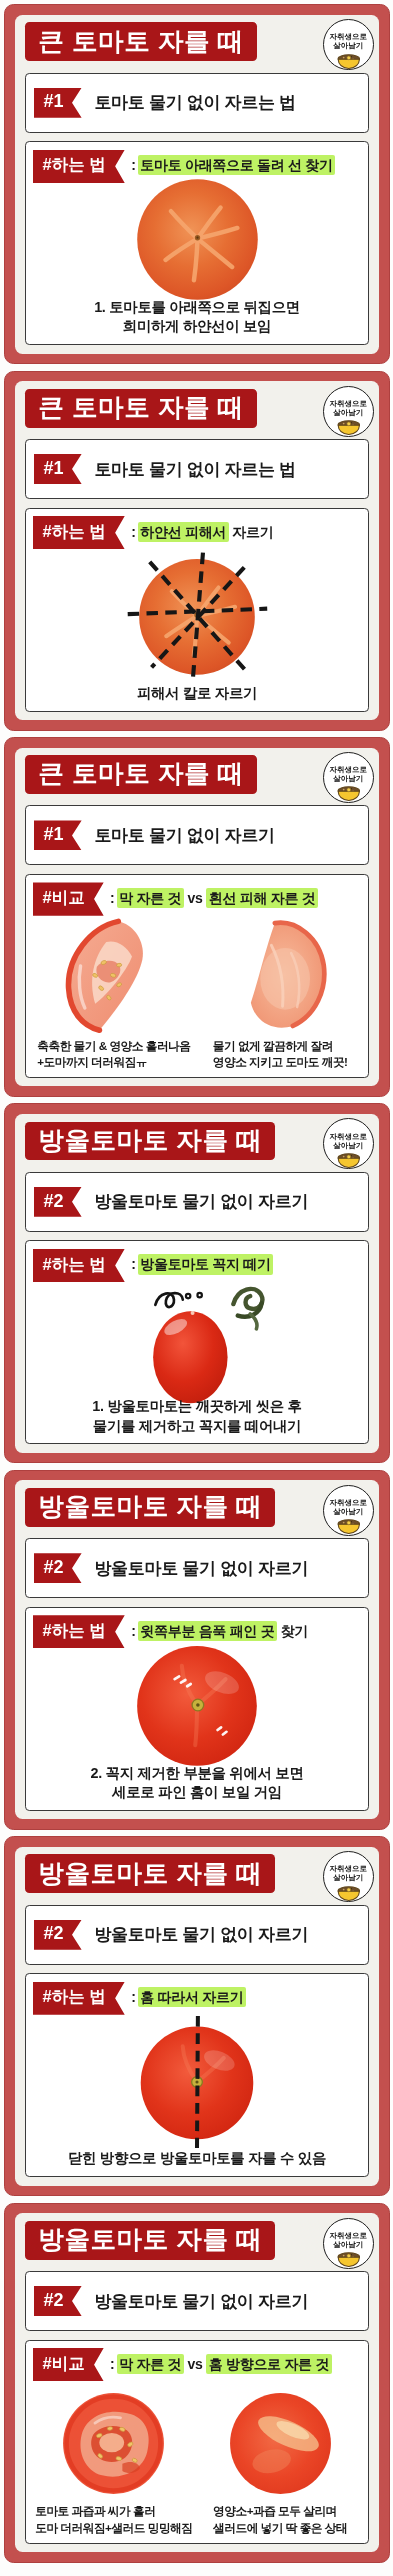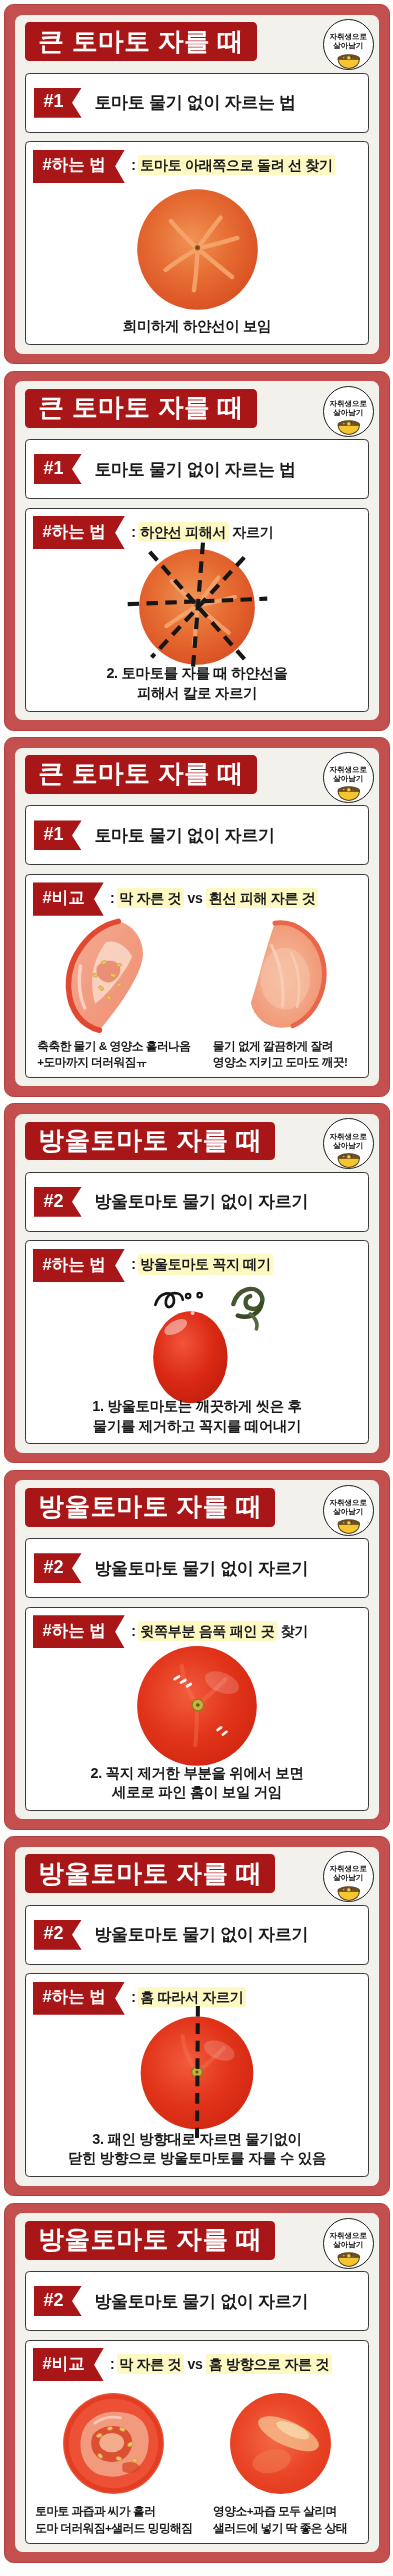--- a/index.html
+++ b/index.html
@@ -35,21 +35,21 @@
     flex:none;background:#a91618;color:#fff;font-weight:800;
     clip-path:polygon(0 0,100% 0,calc(100% - 9.6px) 50%,100% 100%,0 100%);
   }
   .step-ribbon{font-size:18px;padding:3.7px 18px 5.3px 9.6px;}
   .step-title{font-size:17px;font-weight:700;letter-spacing:-0.3px;white-space:nowrap;}
   .body-box{flex:1;margin-top:8.5px;padding:7.5px 6.4px 5.3px 6.4px;display:flex;flex-direction:column;min-height:0;}
   .method-row{flex:none;display:flex;align-items:center;gap:6.4px;}
   .method-ribbon{font-size:16.5px;padding:4.8px 19px 6.4px 9.6px;}
   .method-text{font-size:14px;font-weight:800;letter-spacing:-0.3px;white-space:nowrap;}
   .colon{margin-right:2.1px;}
-  .hl{background:#fef9c3;padding:2.1px 2.7px;border-radius:2px;}
+  .hl{background:#bef264;padding:2.1px 2.7px;border-radius:2px;}
   .hl:empty,.mid:empty{display:none;}
   .figure{flex:1;display:flex;align-items:center;justify-content:center;min-height:0;}
   .caption{flex:none;text-align:center;font-size:14.4px;line-height:1.35;letter-spacing:-0.3px;margin:1.1px 0 2.1px;}
   .cap-line{font-weight:600;}
   .compare{flex:1;display:flex;gap:4.3px;margin-top:2.1px;min-height:0;}
   .ccol{flex:1;display:flex;flex-direction:column;align-items:center;min-width:0;}
   .cfig{flex:1;display:flex;align-items:center;justify-content:center;min-height:0;}
   .ccap{flex:none;font-size:11.7px;line-height:1.4;letter-spacing:-0.5px;margin-bottom:1.1px;}
   .ccap .cap-line{font-weight:600;}
   .cap-line.strong{font-weight:700;}
@@ -108,20 +108,21 @@
               <path d="M160,148 Q215,135 250,124"></path>
               <path d="M160,148 Q205,185 238,212"></path>
               <path d="M160,148 Q158,200 152,242"></path>
               <path d="M160,148 Q115,175 88,196"></path>
             </g>
             <circle cx="160" cy="146" r="6" fill="#9a5c22"></circle>
             <circle cx="160" cy="146" r="2.5" fill="#5e3510"></circle>
           </svg>
         </div>
         <div class="caption">
+          <div class="cap-line">1. 토마토를 아래쪽으로 뒤집으면</div>
           <div class="cap-line">희미하게 하얀선이 보임</div>
         </div>
       </div>
     </div>
   </section>
 
   <section class="card">
     <div class="paper">
       <div class="title-row">
         <div class="title-box">큰 토마토 자를 때</div>
@@ -174,21 +175,20 @@
             <circle cx="165" cy="144" r="6" fill="#9a5c22"></circle>
             <g stroke="#161616" stroke-width="9" stroke-dasharray="25 16">
               <line x1="14" y1="142" x2="318" y2="130"></line>
               <line x1="62" y1="28" x2="272" y2="266"></line>
               <line x1="268" y1="40" x2="66" y2="258"></line>
               <line x1="178" y1="8" x2="156" y2="284"></line>
             </g>
           </svg>
         </div>
         <div class="caption">
-          <div class="cap-line">2. 토마토를 자를 때 하얀선을</div>
           <div class="cap-line">피해서 칼로 자르기</div>
         </div>
       </div>
     </div>
   </section>
 
   <section class="card">
     <div class="paper">
       <div class="title-row">
         <div class="title-box">큰 토마토 자를 때</div>
@@ -451,21 +451,20 @@
               <path d="M150,152 Q120,110 118,72"></path>
               <path d="M150,152 Q188,122 210,98"></path>
             </g>
             <ellipse cx="200" cy="104" rx="36" ry="20" fill="#ffffff" opacity="0.18" transform="rotate(22 200 104)"></ellipse>
             <circle cx="150" cy="152" r="12" fill="#c6b23c" stroke="#8a7a20" stroke-width="3"></circle>
             <circle cx="150" cy="152" r="3.5" fill="#5f5414"></circle>
             <line x1="152" y1="4" x2="150" y2="300" stroke="#161616" stroke-width="9" stroke-dasharray="24 15"></line>
           </svg>
         </div>
         <div class="caption">
-          <div class="cap-line">3. 패인 방향대로 자르면 물기없이</div>
           <div class="cap-line">닫힌 방향으로 방울토마토를 자를 수 있음</div>
         </div>
       </div>
     </div>
   </section>
 
   <section class="card">
     <div class="paper">
       <div class="title-row">
         <div class="title-box">방울토마토 자를 때</div>

